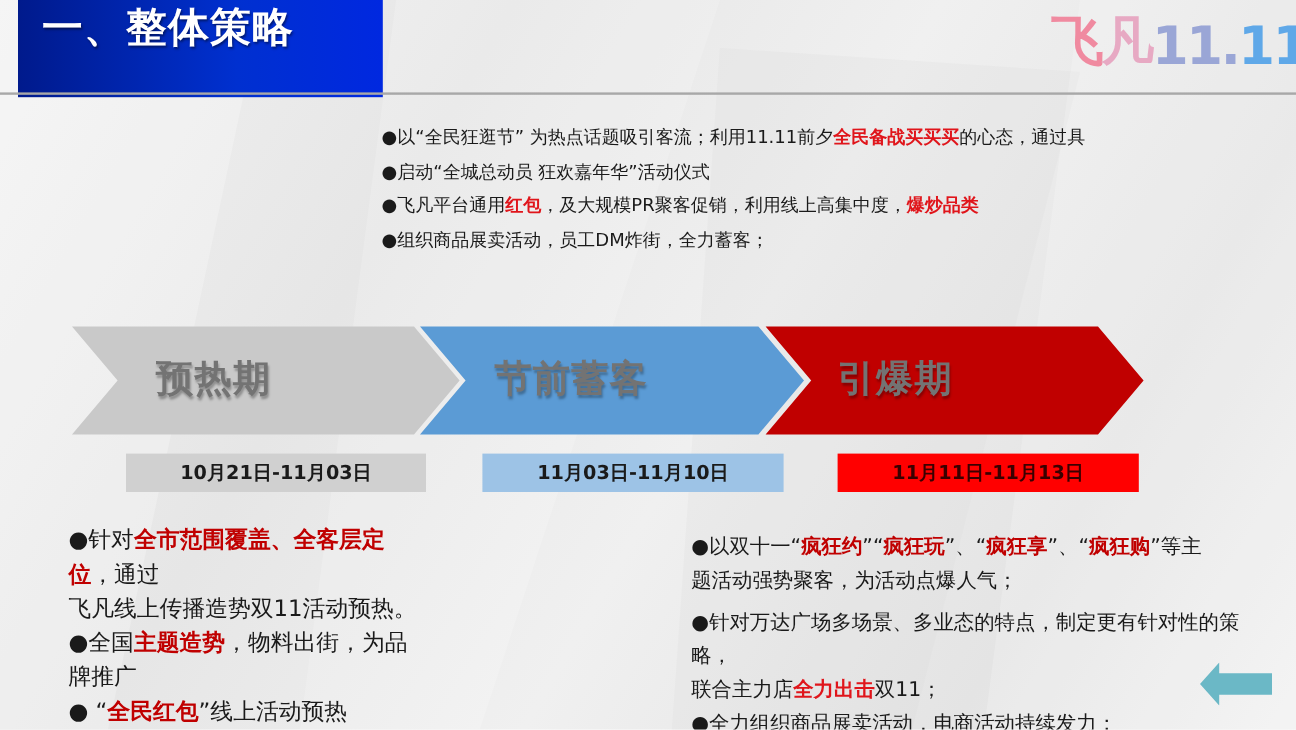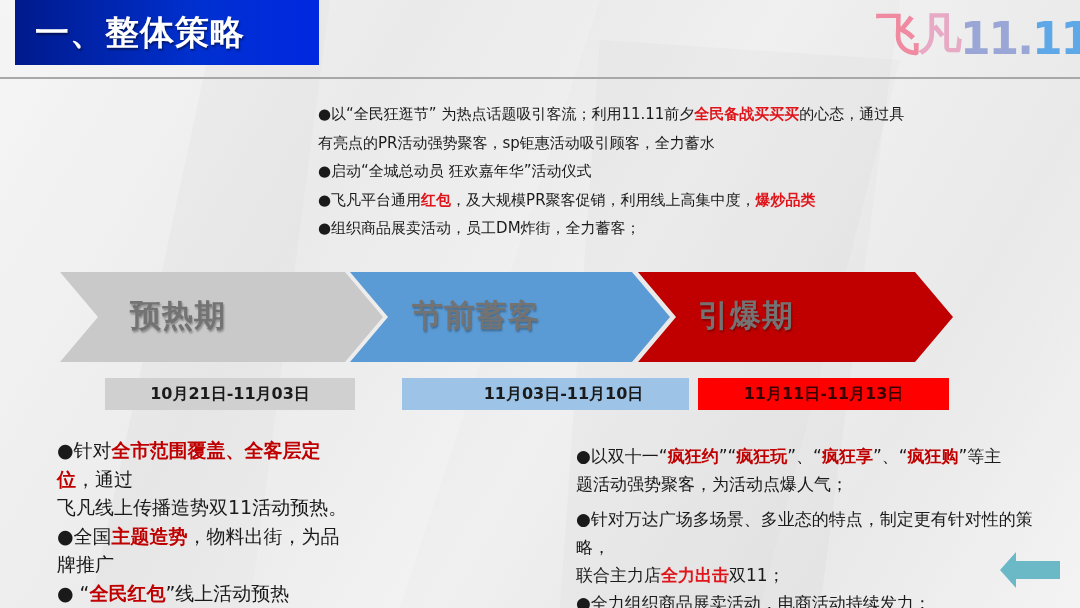--- a/index.html
+++ b/index.html
@@ -4,23 +4,23 @@
   <style>
     html, body { margin: 0; padding: 0; }
     body {
       width: 1080px; height: 608px; overflow: hidden; position: relative;
       font-family: "DejaVu Sans", "Liberation Sans", sans-serif;
       background: linear-gradient(120deg, #f2f2f2 0%, #e6e6e6 30%, #f0f0f0 55%, #e4e4e4 80%, #f1f1f1 100%);
       color: #1a1a1a;
     }
     .bg-facet { position: absolute; inset: 0; pointer-events: none; }
     .title-box {
-      position: absolute; left: 15px; top: 0; width: 304px; height: 65px;
+      position: absolute; left: 15px; top: 0; width: 304px; height: 81px;
       background: linear-gradient(90deg, #001a8c 0%, #0030d0 60%, #0028e0 100%);
-      display: flex; align-items: center;
+      display: flex; 
     }
     .title-text {
       color: #fff; font-weight: bold; font-size: 34px; padding-left: 20px;
       letter-spacing: 1px; text-shadow: 1px 2px 2px rgba(0,0,0,0.45);
     }
     .header-rule { position: absolute; left: 0; top: 77px; width: 1080px; height: 2px; background: #a8a8a8; }
     .logo {
       position: absolute; left: 876px; top: 14px; height: 50px;
       display: flex; align-items: flex-end; font-weight: bold; font-size: 44px; letter-spacing: -2px;
     }
@@ -37,21 +37,21 @@
     .chevrons { position: absolute; left: 0; top: 0; }
     .chev-label {
       position: absolute; color: #737373; font-weight: bold; font-size: 31px;
       text-shadow: 1px 2px 2px rgba(0,0,0,0.3); text-align: left; letter-spacing: 1px;
     }
     .date-box {
       position: absolute; height: 32px; display: flex; align-items: center; justify-content: center;
       font-size: 16px; font-weight: bold; color: #1a1a1a; margin-left: 40px;
     }
     .date-1 { left: 65px; top: 378px; width: 250px; background: #d0d0d0; }
-    .date-2 { left: 362px; top: 378px; width: 251px; background: #9dc3e6; padding-left: 36px; }
+    .date-2 { left: 362px; top: 378px; width: 251px; background: #9dc3e6; }
     .date-3 { left: 658px; top: 378px; width: 251px; background: #ff0000; color: #3a0000; }
 
     .bullets-left { position: absolute; left: 57px; top: 436px; width: 300px; font-size: 19px; line-height: 28.5px; }
     .bullets-right { position: absolute; left: 576px; top: 442px; width: 470px; font-size: 17px; line-height: 28px; }
     .bullets-right .gap { height: 7px; }
 
     .back-arrow { position: absolute; left: 1000px; top: 552px; cursor: pointer; }
   </style>
 </head>
 <body>
@@ -72,21 +72,20 @@
   <span class="fan">凡</span>
   <span class="n1">11</span>
   <span class="n1">.</span>
   <span class="n2">11</span>
 </div>
 
 <div class="header-rule"></div>
 
 <div class="bullets-top">
   <p><span>●以“全民狂逛节” 为热点话题吸引客流；利用11.11前夕</span><span class="red">全民备战买买买</span><span>的心态，通过具</span></p>
-  <p><span>有亮点的PR活动强势聚客，sp钜惠活动吸引顾客，全力蓄水</span></p>
   <p><span>●启动“全城总动员 狂欢嘉年华”活动仪式</span></p>
   <p><span>●飞凡平台通用</span><span class="red">红包</span><span>，及大规模PR聚客促销，利用线上高集中度，</span><span class="red">爆炒品类</span></p>
   <p><span>●组织商品展卖活动，员工DM炸街，全力蓄客；</span></p>
 </div>
 
 <svg class="chevrons" width="1080" height="380">
   <polygon points="60,272 345,272 383,317 345,362 60,362 98,317" fill="#c9c9c9"></polygon>
   <polygon points="350,272 632,272 670,317 632,362 350,362 388,317" fill="#5b9bd5"></polygon>
   <polygon points="638,272 915,272 953,317 915,362 638,362 676,317" fill="#c00000"></polygon>
 </svg>

